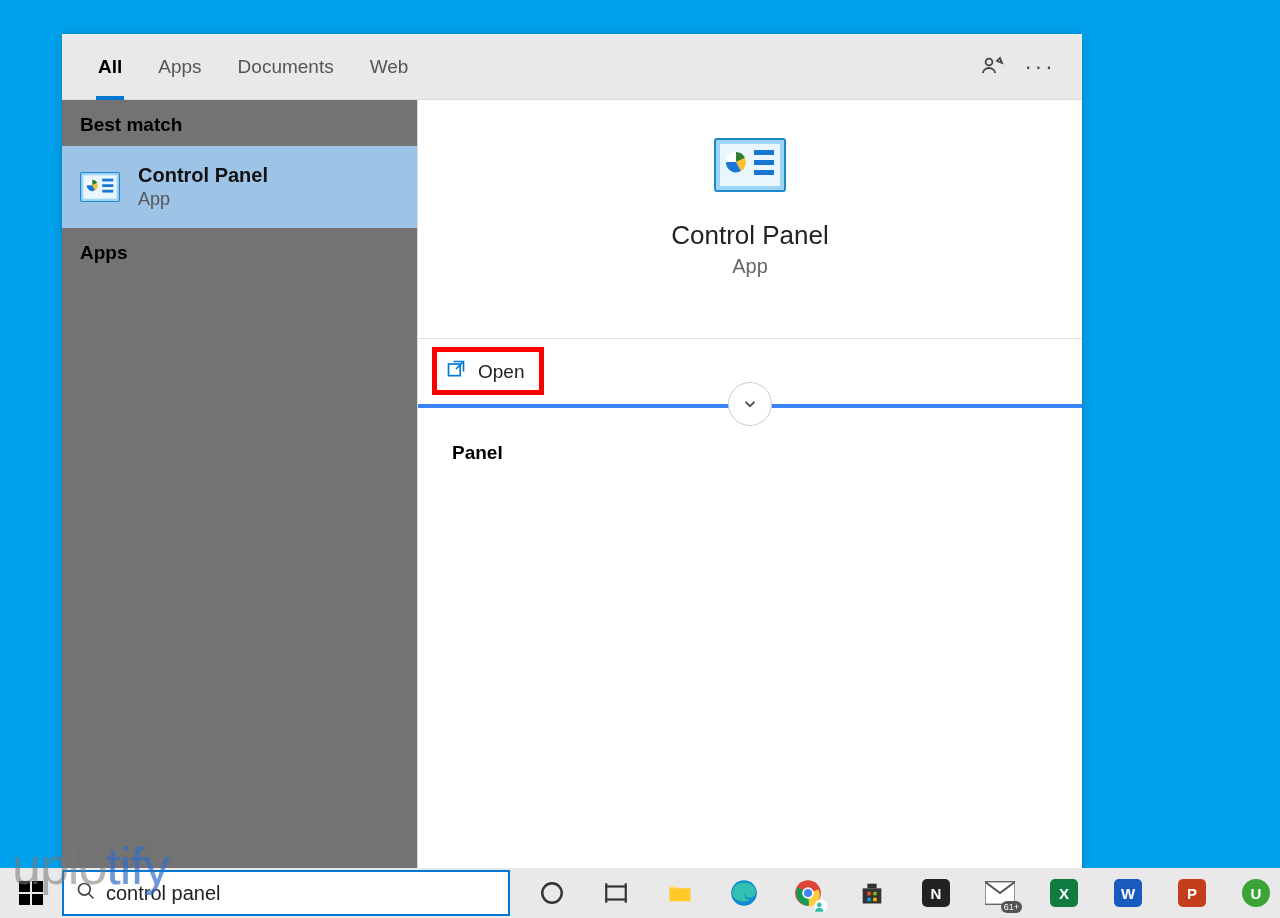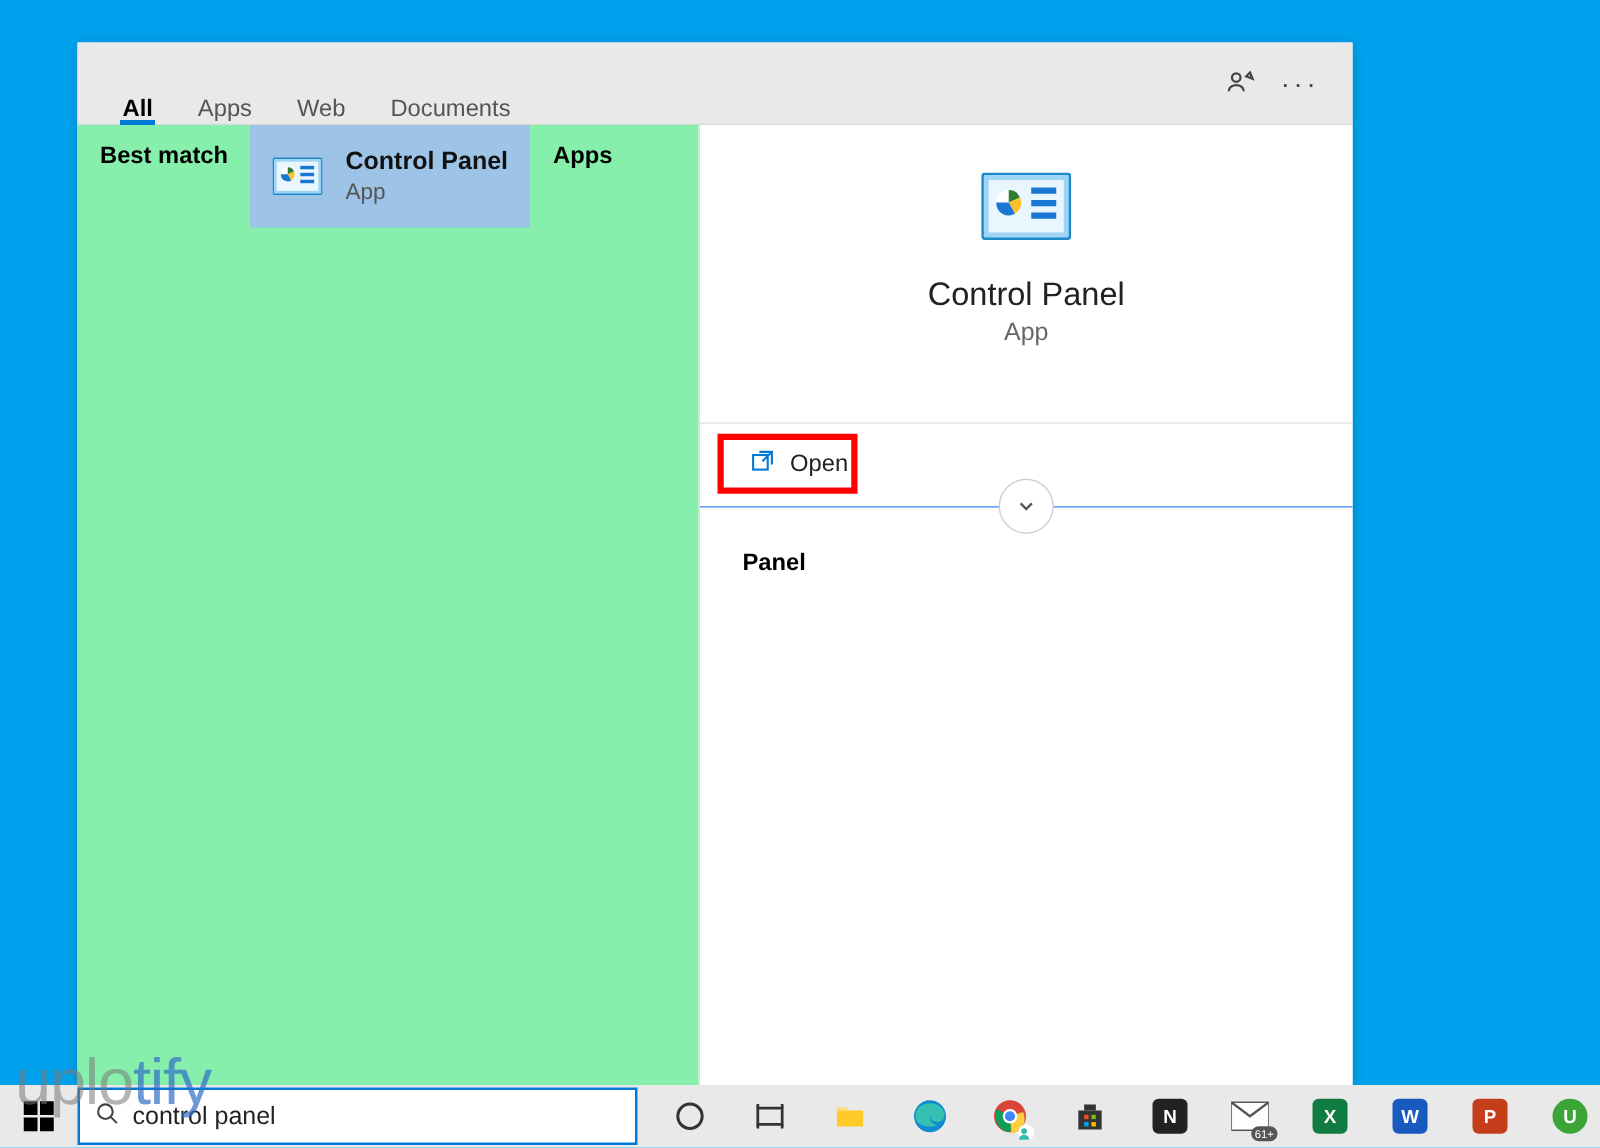--- a/index.html
+++ b/index.html
@@ -30,21 +30,21 @@
     background: #e9e9e9;
     border-bottom: 1px solid #d9d9d9;
     display: flex;
     align-items: center;
     padding: 0 18px;
   }
   .tab {
     padding: 0 18px;
     height: 64px;
     display: flex;
-    align-items: flex-end;
+    align-items: center;
     font-size: 19px;
     color: #555;
     cursor: pointer;
     position: relative;
   }
   .tab.active { color: #000; font-weight: 600; }
   .tab.active::after {
     content: "";
     position: absolute;
     left: 16px; right: 16px; bottom: -1px;
@@ -60,24 +60,24 @@
     justify-content: center;
     color: #444;
   }
   .header-icon svg { width: 24px; height: 24px; }
 
   
   .panel-body { flex: 1; display: flex; }
 
   
   .left-pane {
-    width: 497px;
-    background: #86efac;
-    display: flex;
-    flex-direction: row;
+    width: 355px;
+    background: #737373;
+    display: flex;
+    flex-direction: column;
   }
   .section-label {
     font-size: 19px;
     font-weight: 600;
     padding: 14px 18px 10px;
     color: #000;
   }
   .result-item {
     display: flex;
     align-items: center;
@@ -115,23 +115,23 @@
   }
   .preview-sub {
     text-align: center;
     font-size: 20px;
     color: #666;
     margin-top: 4px;
     margin-bottom: 60px;
   }
   .actions {
     border-top: 1px solid #e0e0e0;
-    border-bottom: 1px solid #3b82f6;
+    border-bottom: 4px solid #3b82f6;
     position: relative;
-    padding: 14px 24px;
+    padding: 14px 12px;
   }
   .open-action {
     display: inline-flex;
     align-items: center;
     gap: 12px;
     padding: 6px 16px;
     cursor: pointer;
   }
   .open-action .icn { color: #0078d4; }
   .open-action span { font-size: 19px; color: #222; }
@@ -236,24 +236,24 @@
 <div class="search-panel">
 
   <div class="tabs-header">
     <div class="tab active">
         <span>All</span>
       </div>
     <div class="tab">
         <span>Apps</span>
       </div>
     <div class="tab">
+        <span>Documents</span>
+      </div>
+    <div class="tab">
         <span>Web</span>
-      </div>
-    <div class="tab">
-        <span>Documents</span>
       </div>
     <div class="tabs-spacer"></div>
     <div class="header-icon">
       <svg viewBox="0 0 24 24" fill="none" stroke="currentColor" stroke-width="1.8">
         <circle cx="9" cy="7" r="3.4"></circle>
         <path d="M3 18c0-3 3-5 6-5s6 2 6 5"></path>
         <path d="M20 3l2 5-5-2z"></path>
       </svg>
     </div>
     <div class="header-icon" style="font-size:22px;letter-spacing:3px;">···</div>

